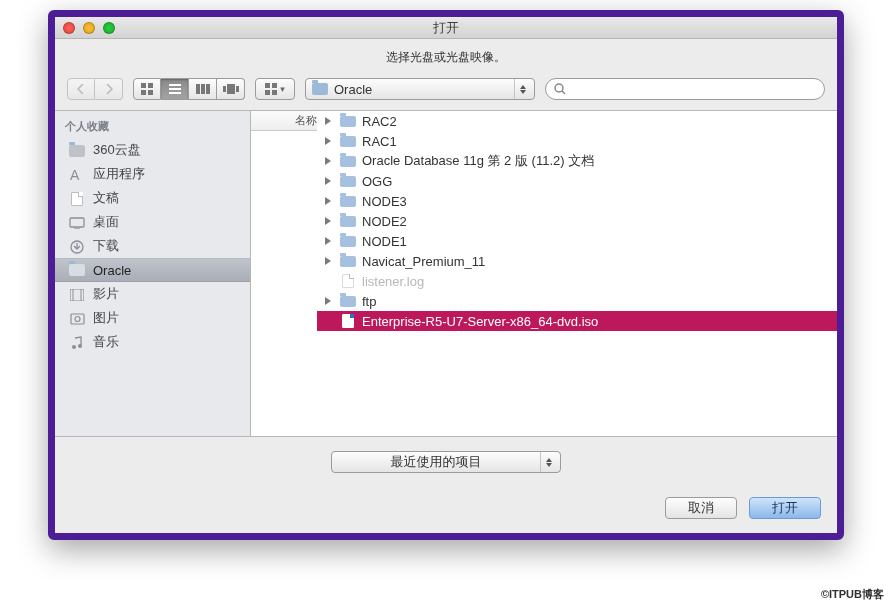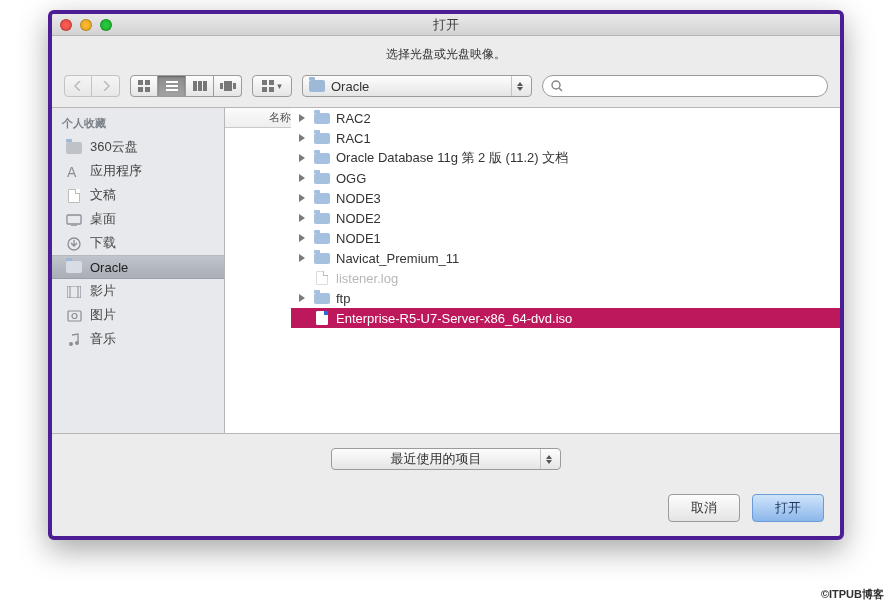--- a/index.html
+++ b/index.html
@@ -1,19 +1,19 @@
 <!DOCTYPE html>
 <html><head>
 <meta charset="utf-8">
 <style>
   * { box-sizing: border-box; font-family: "Lucida Grande", "Helvetica Neue", Arial, sans-serif; }
   body { margin: 0; background: #fff; width: 890px; height: 606px; position: relative;}
   .window {
     position: absolute; left: 48px; top: 10px; width: 796px; height: 530px;
-    background: #ececec; border: 4px solid #4c1d95; border-radius: 6px;
+    background: #ececec; border: 7px solid #4c1d95; border-radius: 6px;
     box-shadow: 0 10px 30px rgba(0,0,0,0.35);
     overflow: hidden;
     display: flex; flex-direction: column;
   }
   .titlebar {
     height: 22px; background: linear-gradient(#e9e9e9,#d3d3d3);
     border-bottom: 1px solid #b5b5b5;
     display:flex; align-items:center; padding: 0 8px; font-size:13px; color:#333;
     position: relative;
   }
@@ -50,21 +50,21 @@
   .popup .arrows::after{content:"";border-left:3px solid transparent;border-right:3px solid transparent;border-top:4px solid #555;}
   .folder-mini{width:16px;height:12px;background:#9db9d8;border-radius:2px;position:relative;}
   .folder-mini::before{content:"";position:absolute;left:0;top:-3px;width:6px;height:3px;background:#9db9d8;border-radius:1px 1px 0 0;}
   .search{
     flex:1; height:22px; border:1px solid #9b9b9b; border-radius:11px;
     background:#fff; display:flex; align-items:center; padding:0 8px; gap:4px;
   }
   .search input{border:none;outline:none;flex:1;font-size:12px;background:transparent;}
   .body{flex:1;display:flex;min-height:0;border-bottom:1px solid #b7b7b7;}
   .sidebar{
-    width:173px; background:#e7e9ed;border-right:1px solid #b7b7b7;
+    width:196px; background:#e7e9ed;border-right:1px solid #b7b7b7;
     overflow:auto; font-size:13px;
   }
   .sb-header{color:#7a7f87;font-size:11px;font-weight:bold;padding:8px 10px 4px;}
   .sb-item{display:flex;align-items:flex-end;gap:8px;padding:3px 10px 3px 14px;color:#444;}
   .sb-item.selected{background:linear-gradient(#c0c4cb,#a9aeb7);color:#222;border-top:1px solid #b5b9c1;border-bottom:1px solid #9ba0a9;}
   .sb-icon{width:16px;height:16px;display:flex;align-items:center;justify-content:center;color:#8a8f97;}
   .filepane{flex:1;display:flex;flex-direction:row;background:#fff;min-width:0;}
   .fp-header{
     height:20px;background:linear-gradient(#fbfbfb,#eeeeee);
     border-bottom:1px solid #c9c9c9; font-size:11px;color:#555;
@@ -85,21 +85,21 @@
   .row.selected .doc{border-color:#fff;}
   .row.selected .doc::after{background:#2a6fd7;border-color:#fff;}
   .row .label{white-space:nowrap;overflow:hidden;text-overflow:ellipsis;}
   .hscroll{height:14px;background:#f4f4f4;border-top:1px solid #dedede;position:relative;}
   .hscroll .thumb{position:absolute;left:8px;top:2px;height:10px;width:380px;background:#c7c7c7;border-radius:5px;}
   .footer{padding:14px 16px;display:flex;flex-direction:column;gap:24px;}
   .recent-wrap{display:flex;justify-content:center;}
   .recent{width:230px;}
   .btns{display:flex;justify-content:flex-end;gap:12px;}
   .btn{
-    height:28px;min-width:72px;border:1px solid #9b9b9b;border-radius:4px;
+    height:22px;min-width:72px;border:1px solid #9b9b9b;border-radius:4px;
     background:linear-gradient(#fdfdfd,#e4e4e4);font-size:13px;color:#333;
     display:flex;align-items:center;justify-content:center;
   }
   .btn.default{background:linear-gradient(#cfe4fb,#8cb7ea);border-color:#6b9bd6;color:#1b365f;font-weight:500;}
   .watermark{position:absolute;right:6px;bottom:4px;font-size:11px;color:#303030;font-weight:bold;}
 </style>
 </head>
 <body>
 
 <div class="window">

